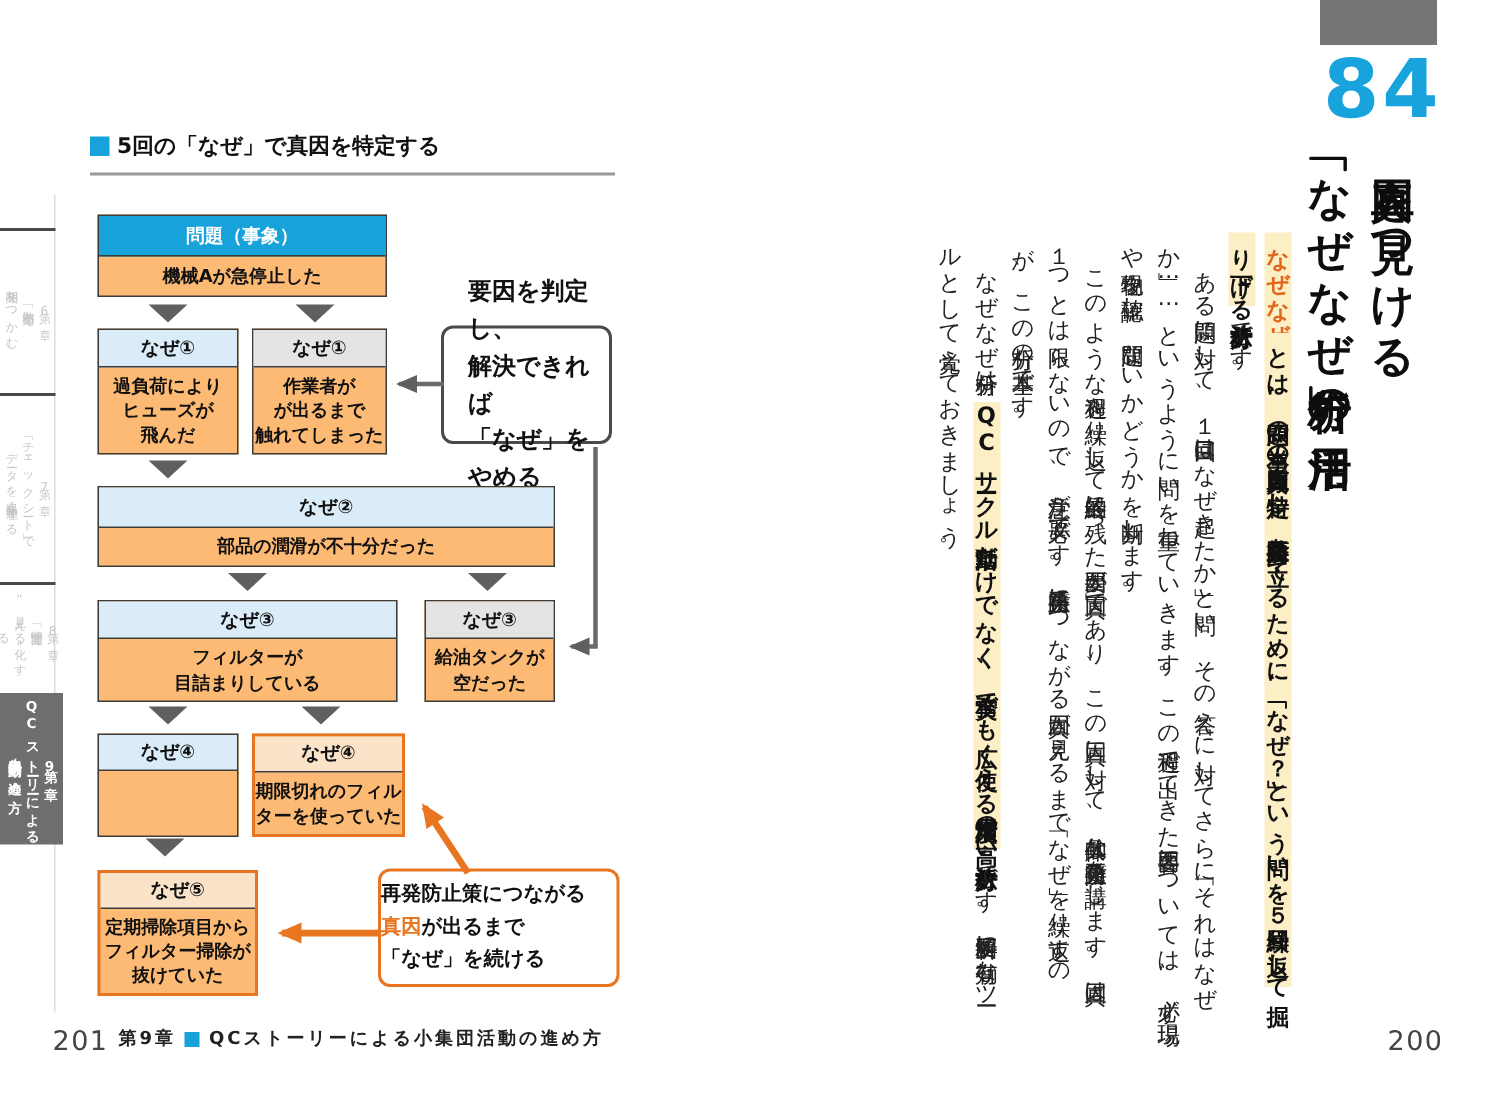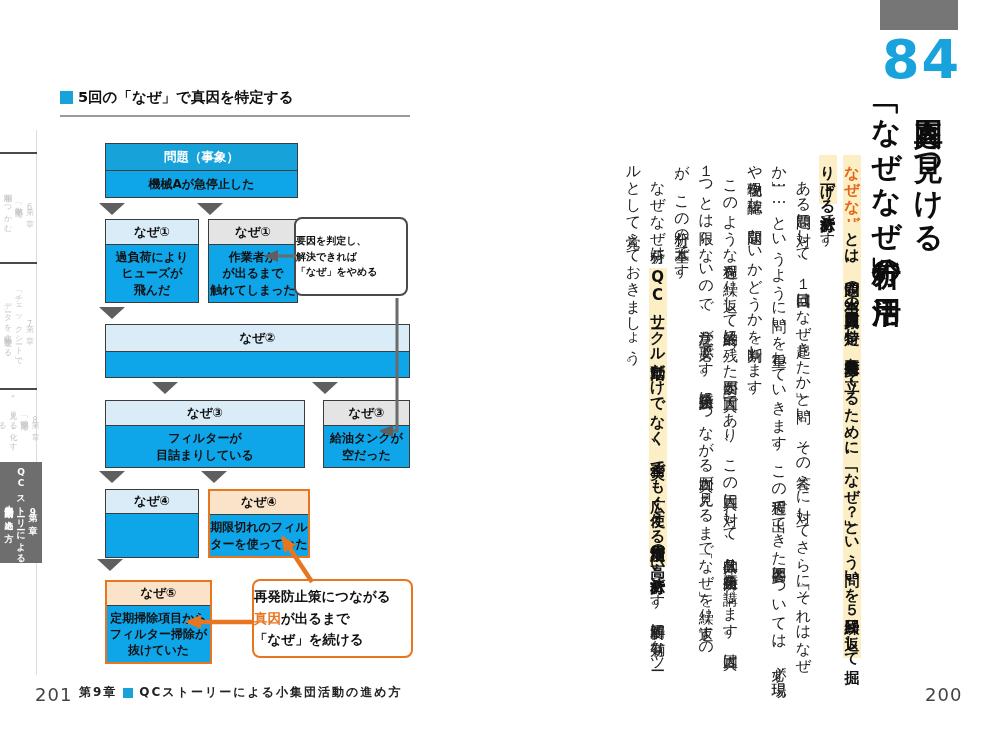--- a/index.html
+++ b/index.html
@@ -14,35 +14,35 @@
            color:#c7c7c7;letter-spacing:1px;text-align:center;}
   .tab.active{background:#6e6e6e;width:42px;}
   .tab.active .tabtext{color:#ffffff;font-weight:700;font-size:9px;line-height:12px;}
 
   
   .dcaption{position:absolute;left:60px;top:88px;display:flex;align-items:flex-start;gap:5px;
             font-size:14.5px;font-weight:700;color:#111;text-align:right;}
   .bsq{display:inline-block;width:13px;height:13px;background:#18a2da;margin-top:3px;flex:none;}
   .drule{position:absolute;left:60px;top:115px;width:350px;height:2px;background:#9a9a9a;}
 
-  .dbox{position:absolute;background:#0ea5e9;border:1.5px solid #3c3c3c;box-sizing:border-box;
-        display:flex;flex-direction:column;margin-left:40px;}
+  .dbox{position:absolute;background:#fdba74;border:1.5px solid #3c3c3c;box-sizing:border-box;
+        display:flex;flex-direction:column;}
   .dbox.ob{border:2px solid #e87520;}
   .dhead{flex:none;display:flex;align-items:center;justify-content:center;
          font-size:12.5px;font-weight:700;border-bottom:1.5px solid #3c3c3c;box-sizing:border-box;color:#111;}
   .h-blue{background:#18a2da;color:#fff;}
   .h-lblue{background:#d9ecf8;}
   .h-gray{background:#e4e4e4;}
   .h-orange{background:#fae3c8;}
   .dbody{flex:1;display:flex;align-items:center;justify-content:center;text-align:center;
          font-size:12px;font-weight:700;line-height:1.35;white-space:pre-line;color:#111;}
 
   .callout{position:absolute;background:#fff;box-sizing:border-box;display:flex;align-items:center;
            font-weight:700;white-space:pre-line;color:#111;}
-  .callout.gray{border:2.5px solid #4a4a4a;border-radius:8px;font-size:10px;line-height:1.55;padding-left:0;}
+  .callout.gray{border:2.5px solid #4a4a4a;border-radius:8px;font-size:16px;line-height:1.55;padding-left:16px;}
   .callout.orange{border:2.5px solid #e87520;border-radius:8px;font-size:13.5px;line-height:1.6;}
   .otext{color:#e87520;}
   .arrows{position:absolute;left:0;top:0;pointer-events:none;}
 
   
   .graybox{position:absolute;left:880px;top:0;width:78px;height:30px;background:#767676;}
   .artnum{position:absolute;left:882px;top:28px;font-size:54px;font-weight:700;color:#19a3dc;letter-spacing:2px;}
   .vtitle{position:absolute;top:96px;right:50px;height:380px;writing-mode:vertical-rl;
           text-orientation:upright;font-size:29px;font-weight:700;line-height:1.45;
           letter-spacing:1.5px;color:#0d0d0d;}
@@ -124,20 +124,21 @@
   </div>
 
   <div class="callout gray" style="left:294px;top:217px;width:114px;height:79px">
     <span>要因を判定し、
 解決できれば
 「なぜ」をやめる</span>
   </div>
 
   <div class="dbox" style="left:65px;top:324px;width:305px;height:54px">
     <div class="dhead h-lblue" style="height:27px">なぜ②</div>
+    <div class="dbody">部品の潤滑が不十分だった</div>
   </div>
 
   <div class="dbox" style="left:65px;top:400px;width:200px;height:68px">
     <div class="dhead h-lblue" style="height:25px">なぜ③</div>
     <div class="dbody">フィルターが
 目詰まりしている</div>
   </div>
   <div class="dbox" style="left:283px;top:400px;width:87px;height:68px">
     <div class="dhead h-gray" style="height:25px">なぜ③</div>
     <div class="dbody">給油タンクが

